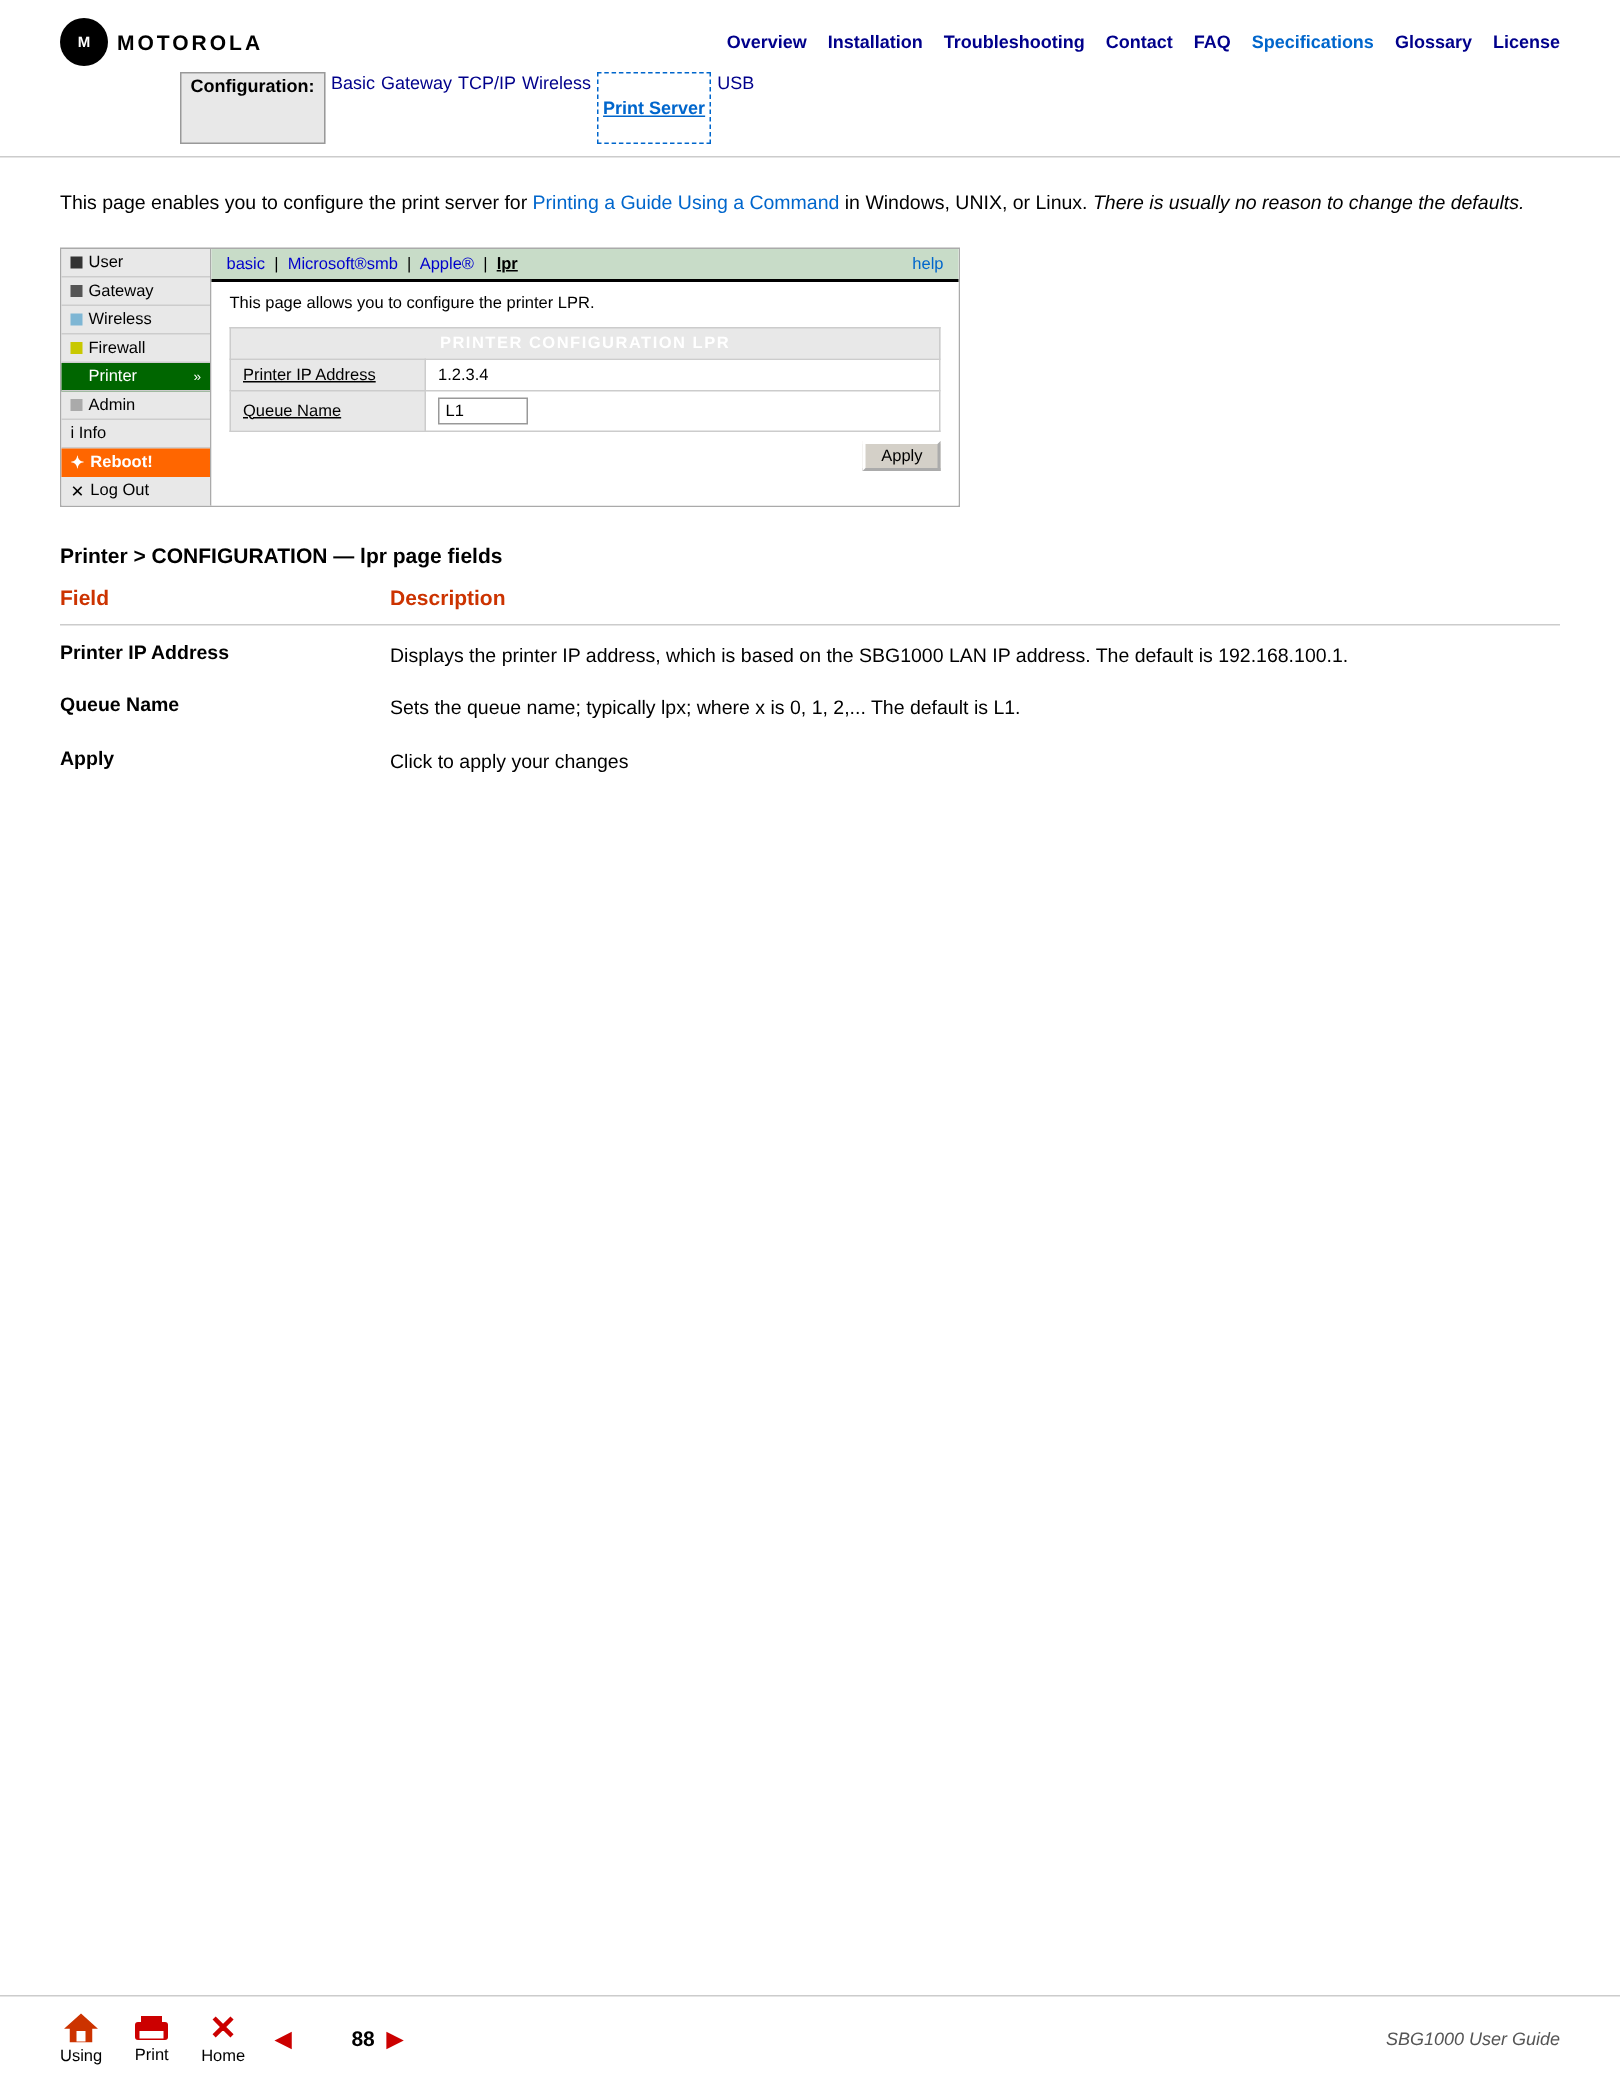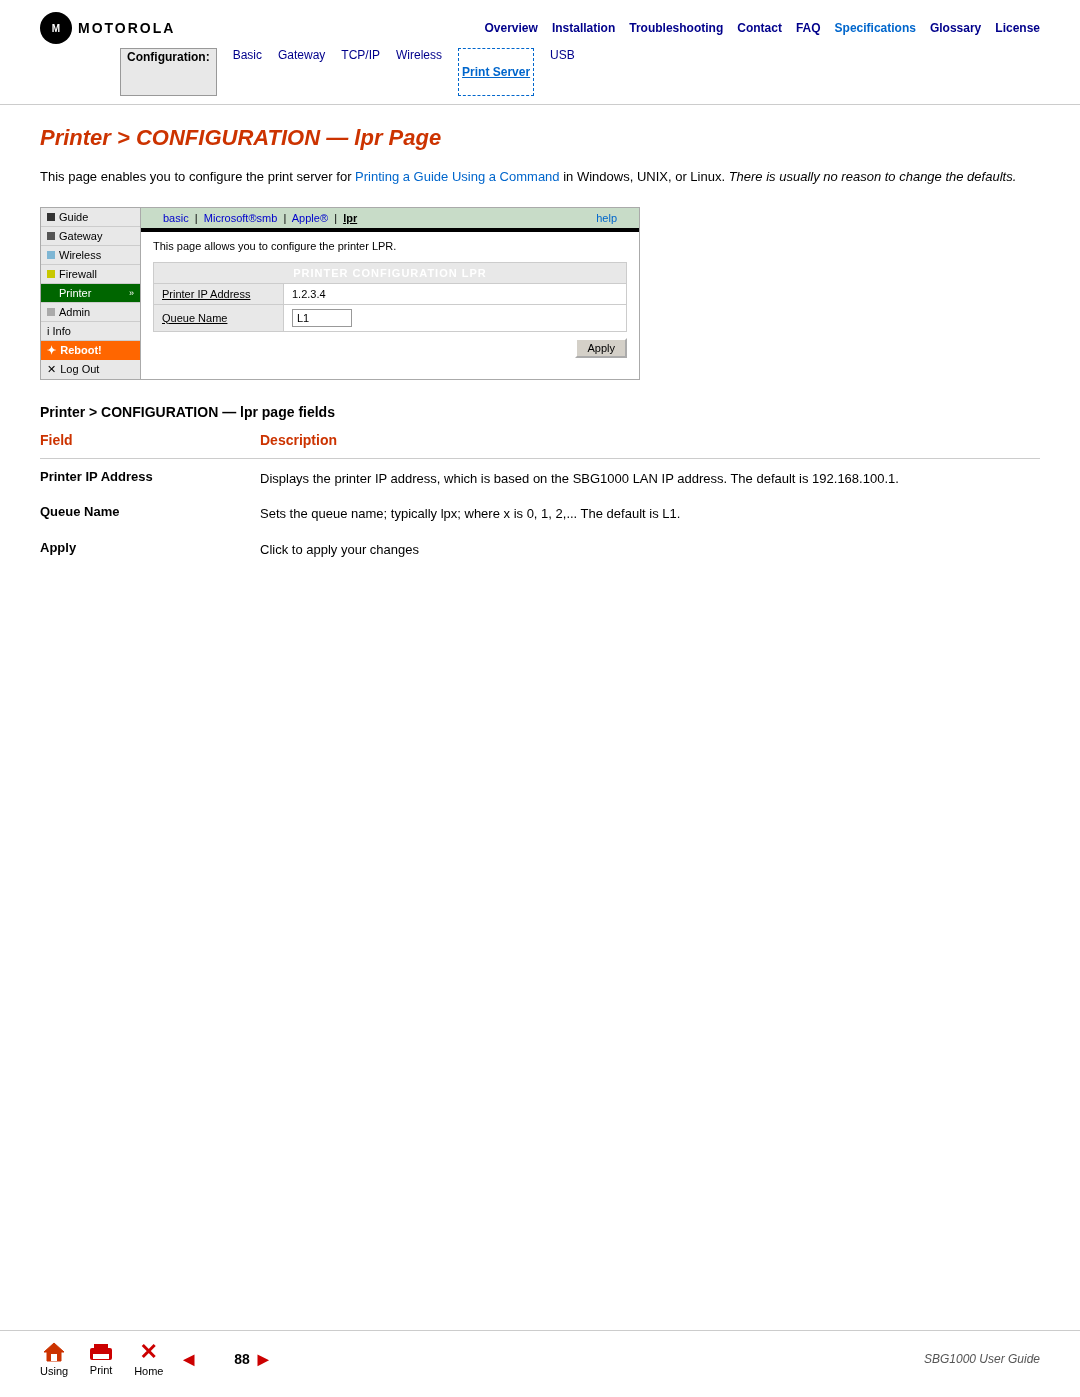--- a/index.html
+++ b/index.html
@@ -56,21 +56,21 @@
       color: #00008b;
       text-decoration: none;
       font-weight: bold;
     }
     .nav-link.active {
       color: #0066cc;
       font-weight: bold;
     }
     .sub-nav {
       display: flex;
-      gap: 16px;
+      gap: 4px;
       font-size: 12px;
       padding-left: 80px;
       margin-top: 2px;
     }
     .sub-nav-label {
       font-weight: bold;
       color: #000;
       background: #e8e8e8;
       border: 1px solid #999;
       padding: 1px 6px;
@@ -184,23 +184,23 @@
     .ss-panel-header {
       background: #006600;
       color: #fff;
       padding: 4px 10px;
       font-size: 12px;
       font-weight: bold;
       letter-spacing: 1px;
     }
     .ss-panel-tabs {
       background: #c8dcc8;
-      padding: 4px 22px;
-      font-size: 11px;
-      border-bottom: 4px solid #000000;
+      padding: 4px 10px;
+      font-size: 11px;
+      border-bottom: 2px solid #000000;
       display: flex;
       align-items: flex-end;
       justify-content: space-between;
     }
     .ss-tab-active {
       color: #000;
       font-weight: bold;
       text-decoration: underline;
     }
     .ss-tab-link {
@@ -382,32 +382,31 @@
     <a class="sub-nav-link" href="#">Gateway</a>
     <a class="sub-nav-link" href="#">TCP/IP</a>
     <a class="sub-nav-link" href="#">Wireless</a>
     <a class="sub-nav-link active" href="#">Print Server</a>
     <a class="sub-nav-link" href="#">USB</a>
   </div>
 </div>
 
 <div class="main-content">
 
-  <h1 class="page-title">Printer &gt; CONFIGURATION — lpr Page</h1>
 
   <p class="intro-text">
     <span>This page enables you to configure the print server for </span><a class="intro-link" href="#">Printing a Guide Using a Command</a><span> in Windows, UNIX, or Linux. </span><span class="intro-italic">There is usually no reason to change the defaults.</span>
   </p>
 
   <div class="screenshot-area">
 
     <div class="ss-sidebar">
       <div class="ss-sidebar-item">
         <span class="ss-dot black"></span>
-        <span class="item-label">Guide</span>
+        <span class="item-label">User</span>
       </div>
       <div class="ss-sidebar-item">
         <span class="ss-dot dark"></span>
         <span class="item-label">Gateway</span>
       </div>
       <div class="ss-sidebar-item">
         <span class="ss-dot light-blue"></span>
         <span class="item-label">Wireless</span>
       </div>
       <div class="ss-sidebar-item">

